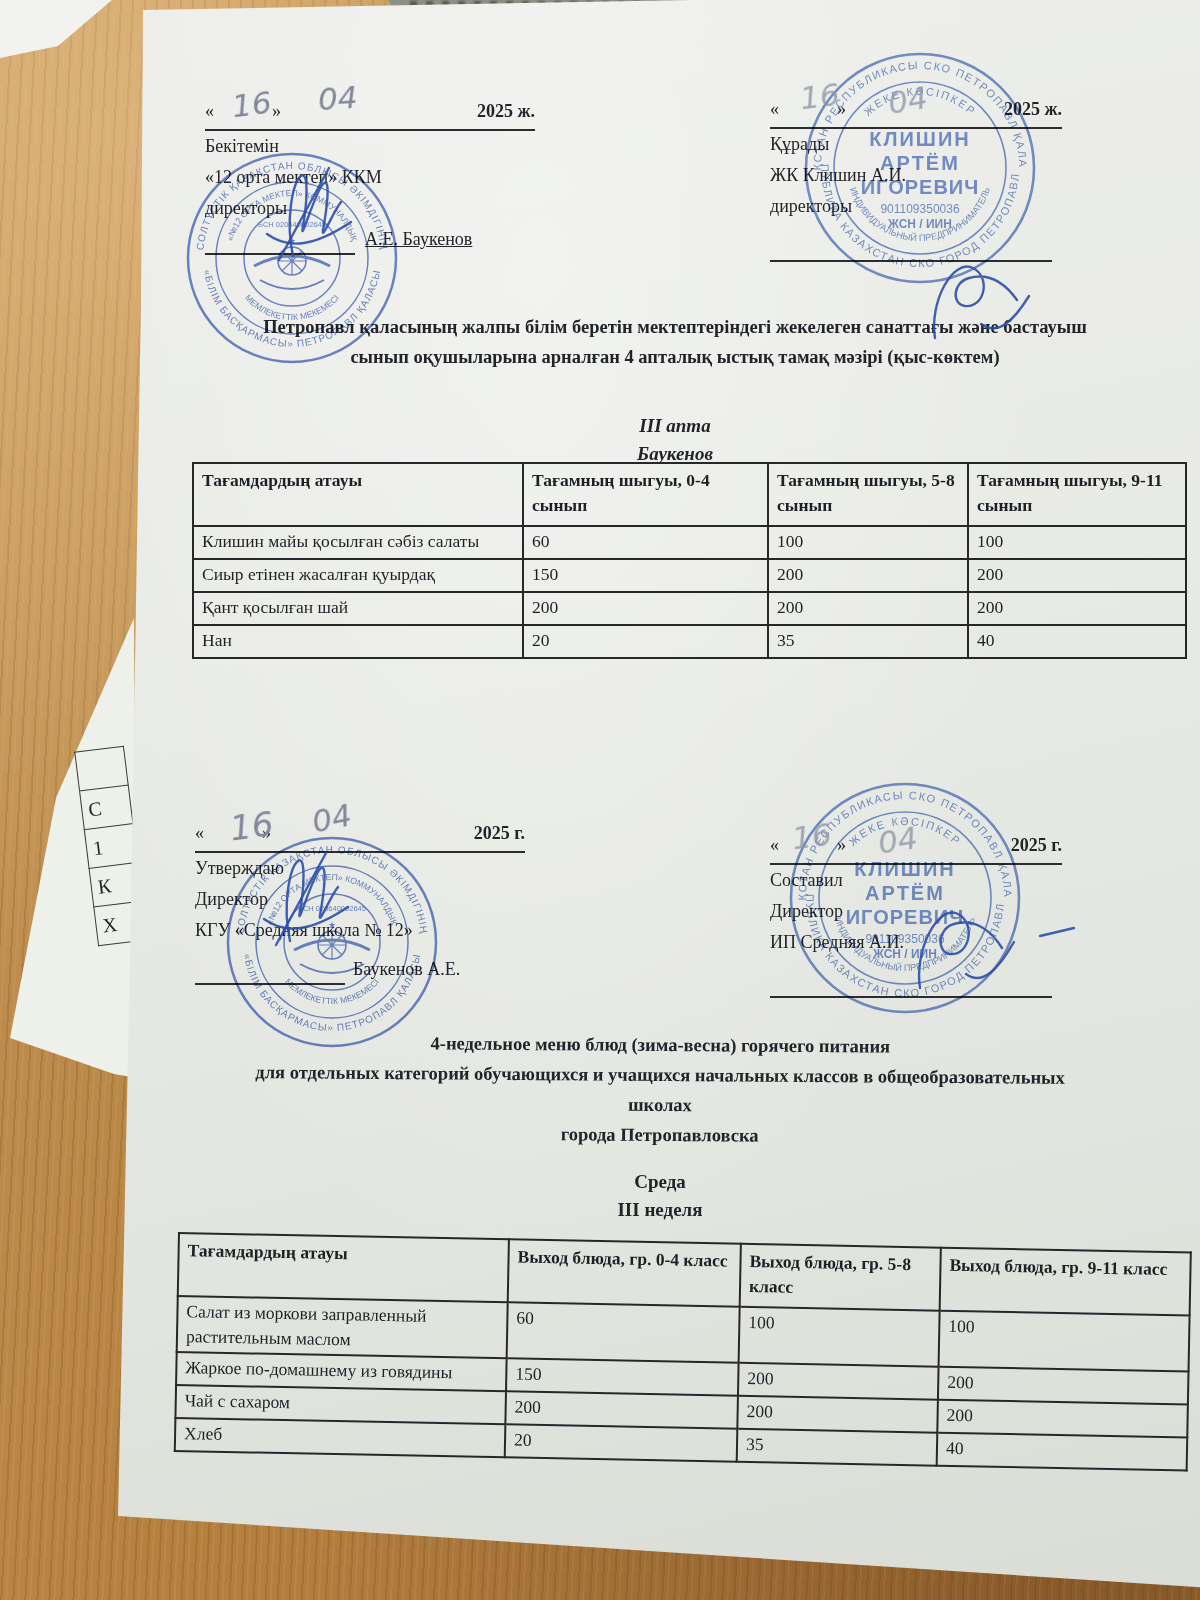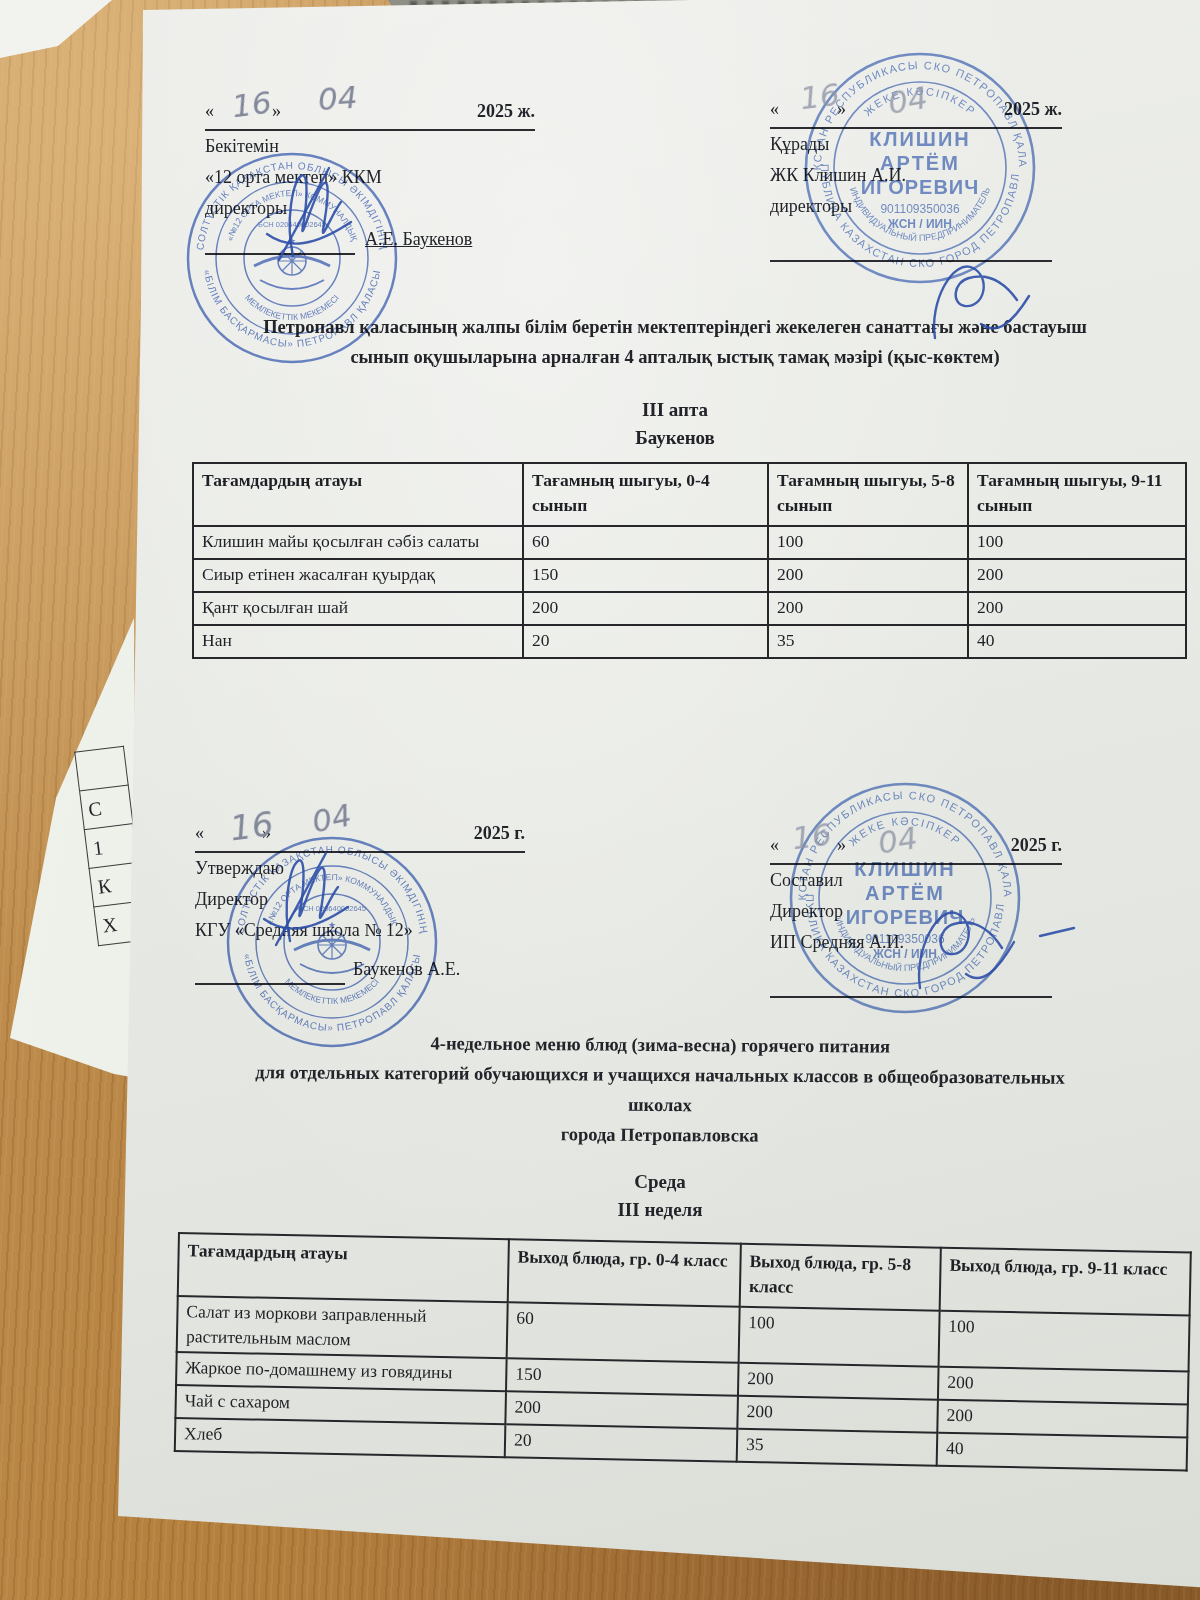--- a/index.html
+++ b/index.html
@@ -181,21 +181,21 @@
   </svg>
   <svg class="sig" style="left:905px;top:230px;" width="170" height="130" viewBox="0 0 170 130">
     <path d="M30,108 C24,72 48,28 68,38 C86,47 80,78 60,76 C46,74 48,52 64,48 C86,42 102,56 112,70"></path>
     <path d="M76,94 C92,106 108,92 124,66"></path>
   </svg>
 
   <div class="doc title" style="left:175px;top:312px;width:1000px;">
     <div>Петропавл қаласының жалпы білім беретін мектептеріндегі жекелеген санаттағы және бастауыш</div>
     <div>сынып оқушыларына арналған 4 апталық ыстық тамақ мәзірі (қыс-көктем)</div>
   </div>
-  <div class="doc subhead" style="left:175px;top:396px;width:1000px;">
+  <div class="doc subhead" style="left:175px;top:412px;width:1000px;font-style:italic;">
     <div>III апта</div>
     <div>Баукенов</div>
   </div>
 
   <table class="menu doc" style="left:192px;top:462px;">
     <colgroup>
         <col style="width:330px">
         <col style="width:245px">
         <col style="width:200px">
         <col style="width:218px">

